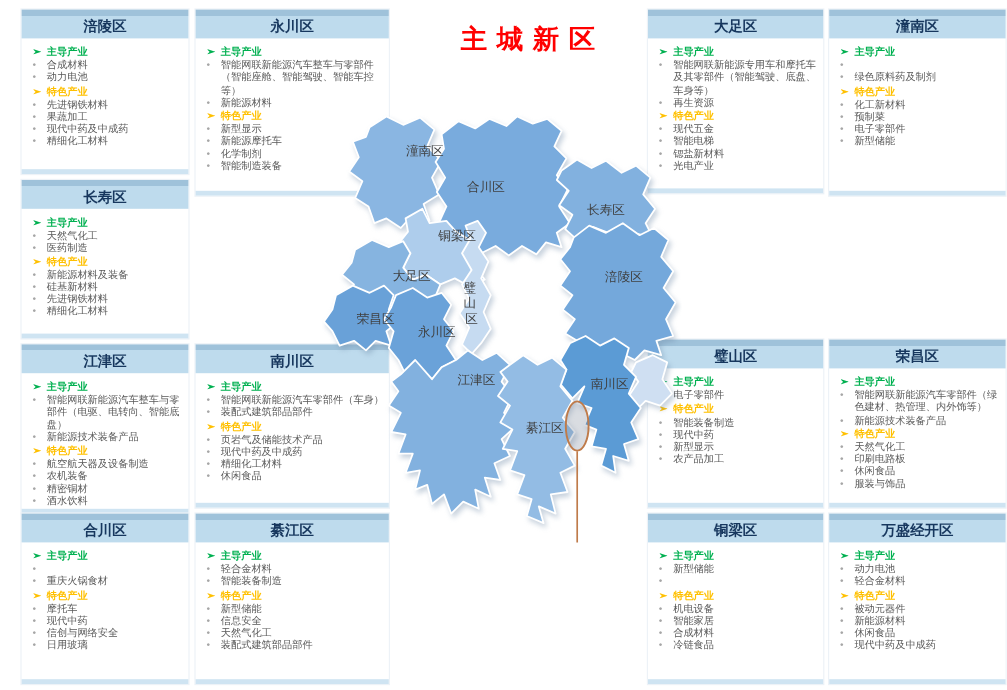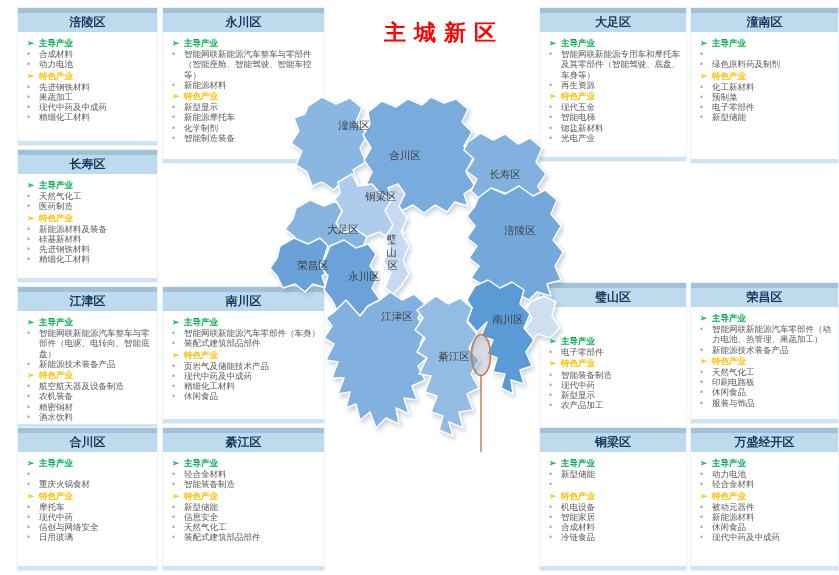--- a/index.html
+++ b/index.html
@@ -35,21 +35,21 @@
 
   .pos-fuling    { left:18px;  top:8px;   width:139px; min-height:137px; }
   .pos-changshou { left:18px;  top:150px; width:139px; min-height:132px; }
   .pos-jiangjin  { left:18px;  top:287px; width:139px; min-height:136px; }
   .pos-hechuan   { left:18px;  top:428px; width:139px; min-height:142px; }
   .pos-yongchuan { left:163px; top:8px;   width:161px; min-height:155px; }
   .pos-nanchuan  { left:163px; top:287px; width:161px; min-height:136px; }
   .pos-qijiang   { left:163px; top:428px; width:161px; min-height:142px; }
   .pos-dazu      { left:540px; top:8px;   width:146px; min-height:153px; }
   .pos-tongnan   { left:691px; top:8px;   width:147px; min-height:155px; }
-  .pos-bishan    { left:540px; top:283px; width:146px; min-height:140px;gap:23px; }
+  .pos-bishan    { left:540px; top:283px; width:146px; min-height:140px; }
   .pos-rongchang { left:691px; top:283px; width:147px; min-height:140px; }
   .pos-tongliang { left:540px; top:428px; width:146px; min-height:142px; }
   .pos-wansheng  { left:691px; top:428px; width:147px; min-height:142px; }
 
   #map { position:absolute; left:268px; top:92px; width:300px; height:360px; }
   #map .region { stroke:#ffffff; stroke-width:1.5; stroke-linejoin:round; }
   #map g.regions { filter:drop-shadow(2px 3px 2px rgba(100,130,160,.35)); }
   #map text.mlabel { font-family:"Liberation Sans",sans-serif; font-size:10.5px; fill:#3f3f3f; text-anchor:middle; }
   #map text.annot { font-family:"Liberation Sans",sans-serif; font-size:11.5px; font-weight:bold; fill:#1f1f1f; text-anchor:end; }
 </style>
@@ -435,21 +435,21 @@
     </div>
     <div class="card pos-rongchang">
       <div class="card-header">荣昌区</div>
       <div class="card-body">
         <div class="row section leading">
           <span class="mk arr">➢</span>
           <span class="tx">主导产业</span>
         </div>
         <div class="row item">
           <span class="mk dot">•</span>
-          <span class="tx">智能网联新能源汽车零部件（动力电池、热管理、果蔬加工）</span>
+          <span class="tx">智能网联新能源汽车零部件（绿色建材、热管理、内外饰等）</span>
         </div>
         <div class="row item">
           <span class="mk dot">•</span>
           <span class="tx">新能源技术装备产品</span>
         </div>
         <div class="row section special">
           <span class="mk arr">➢</span>
           <span class="tx">特色产业</span>
         </div>
         <div class="row item">

